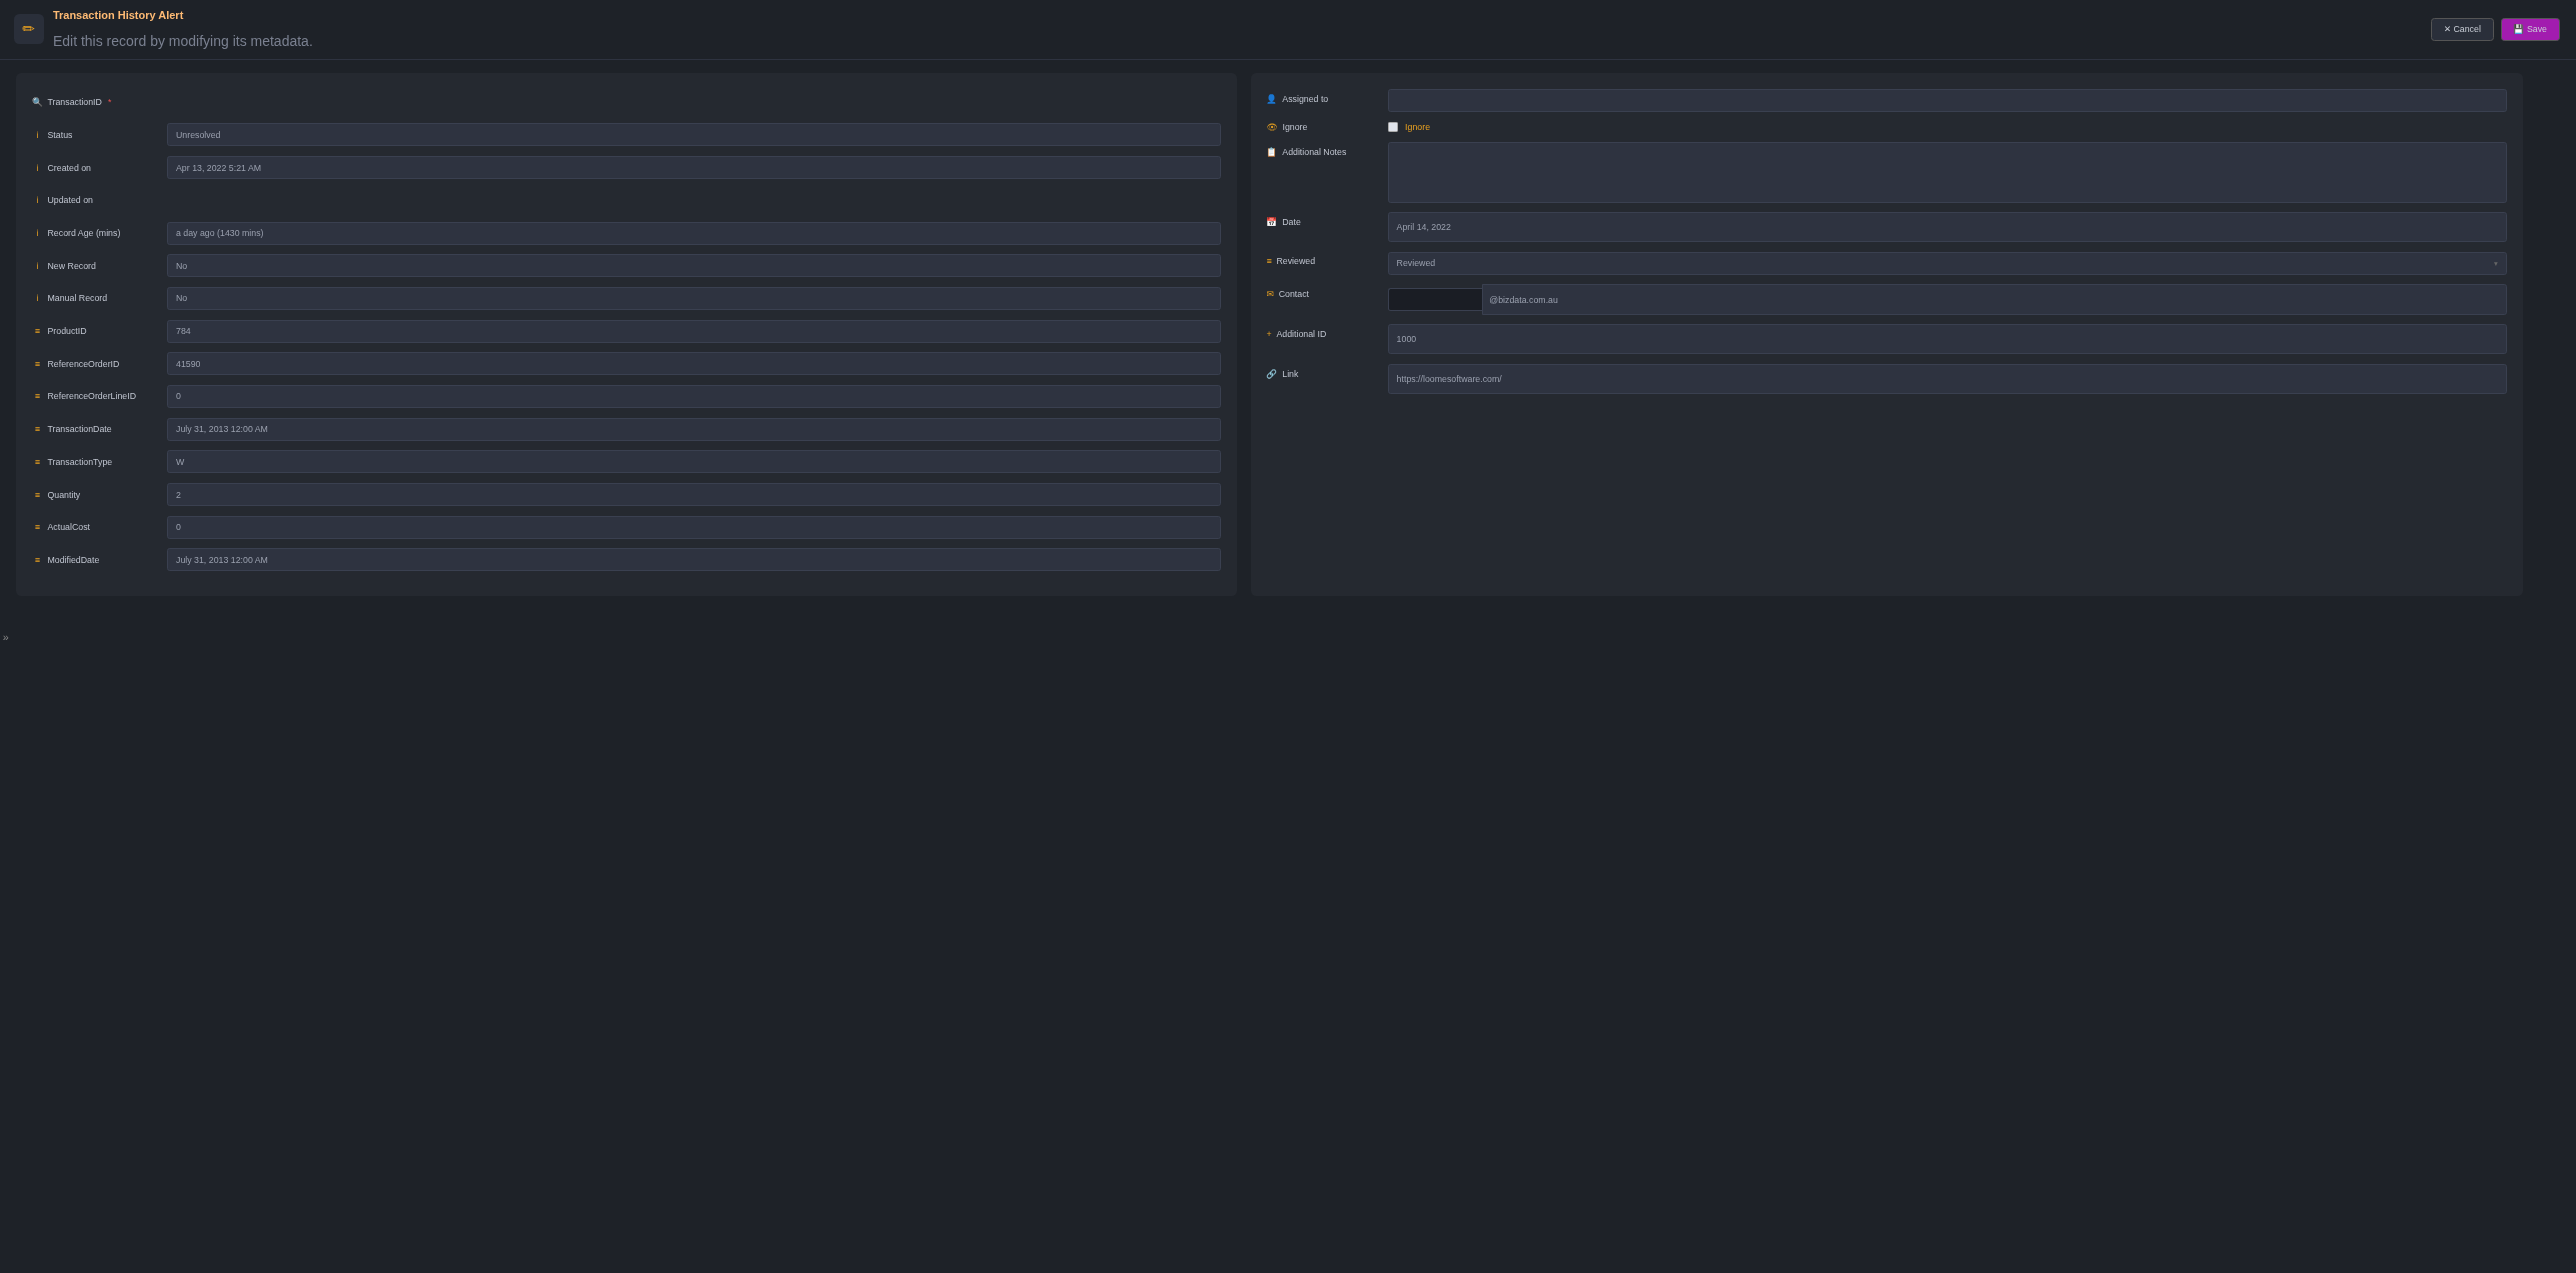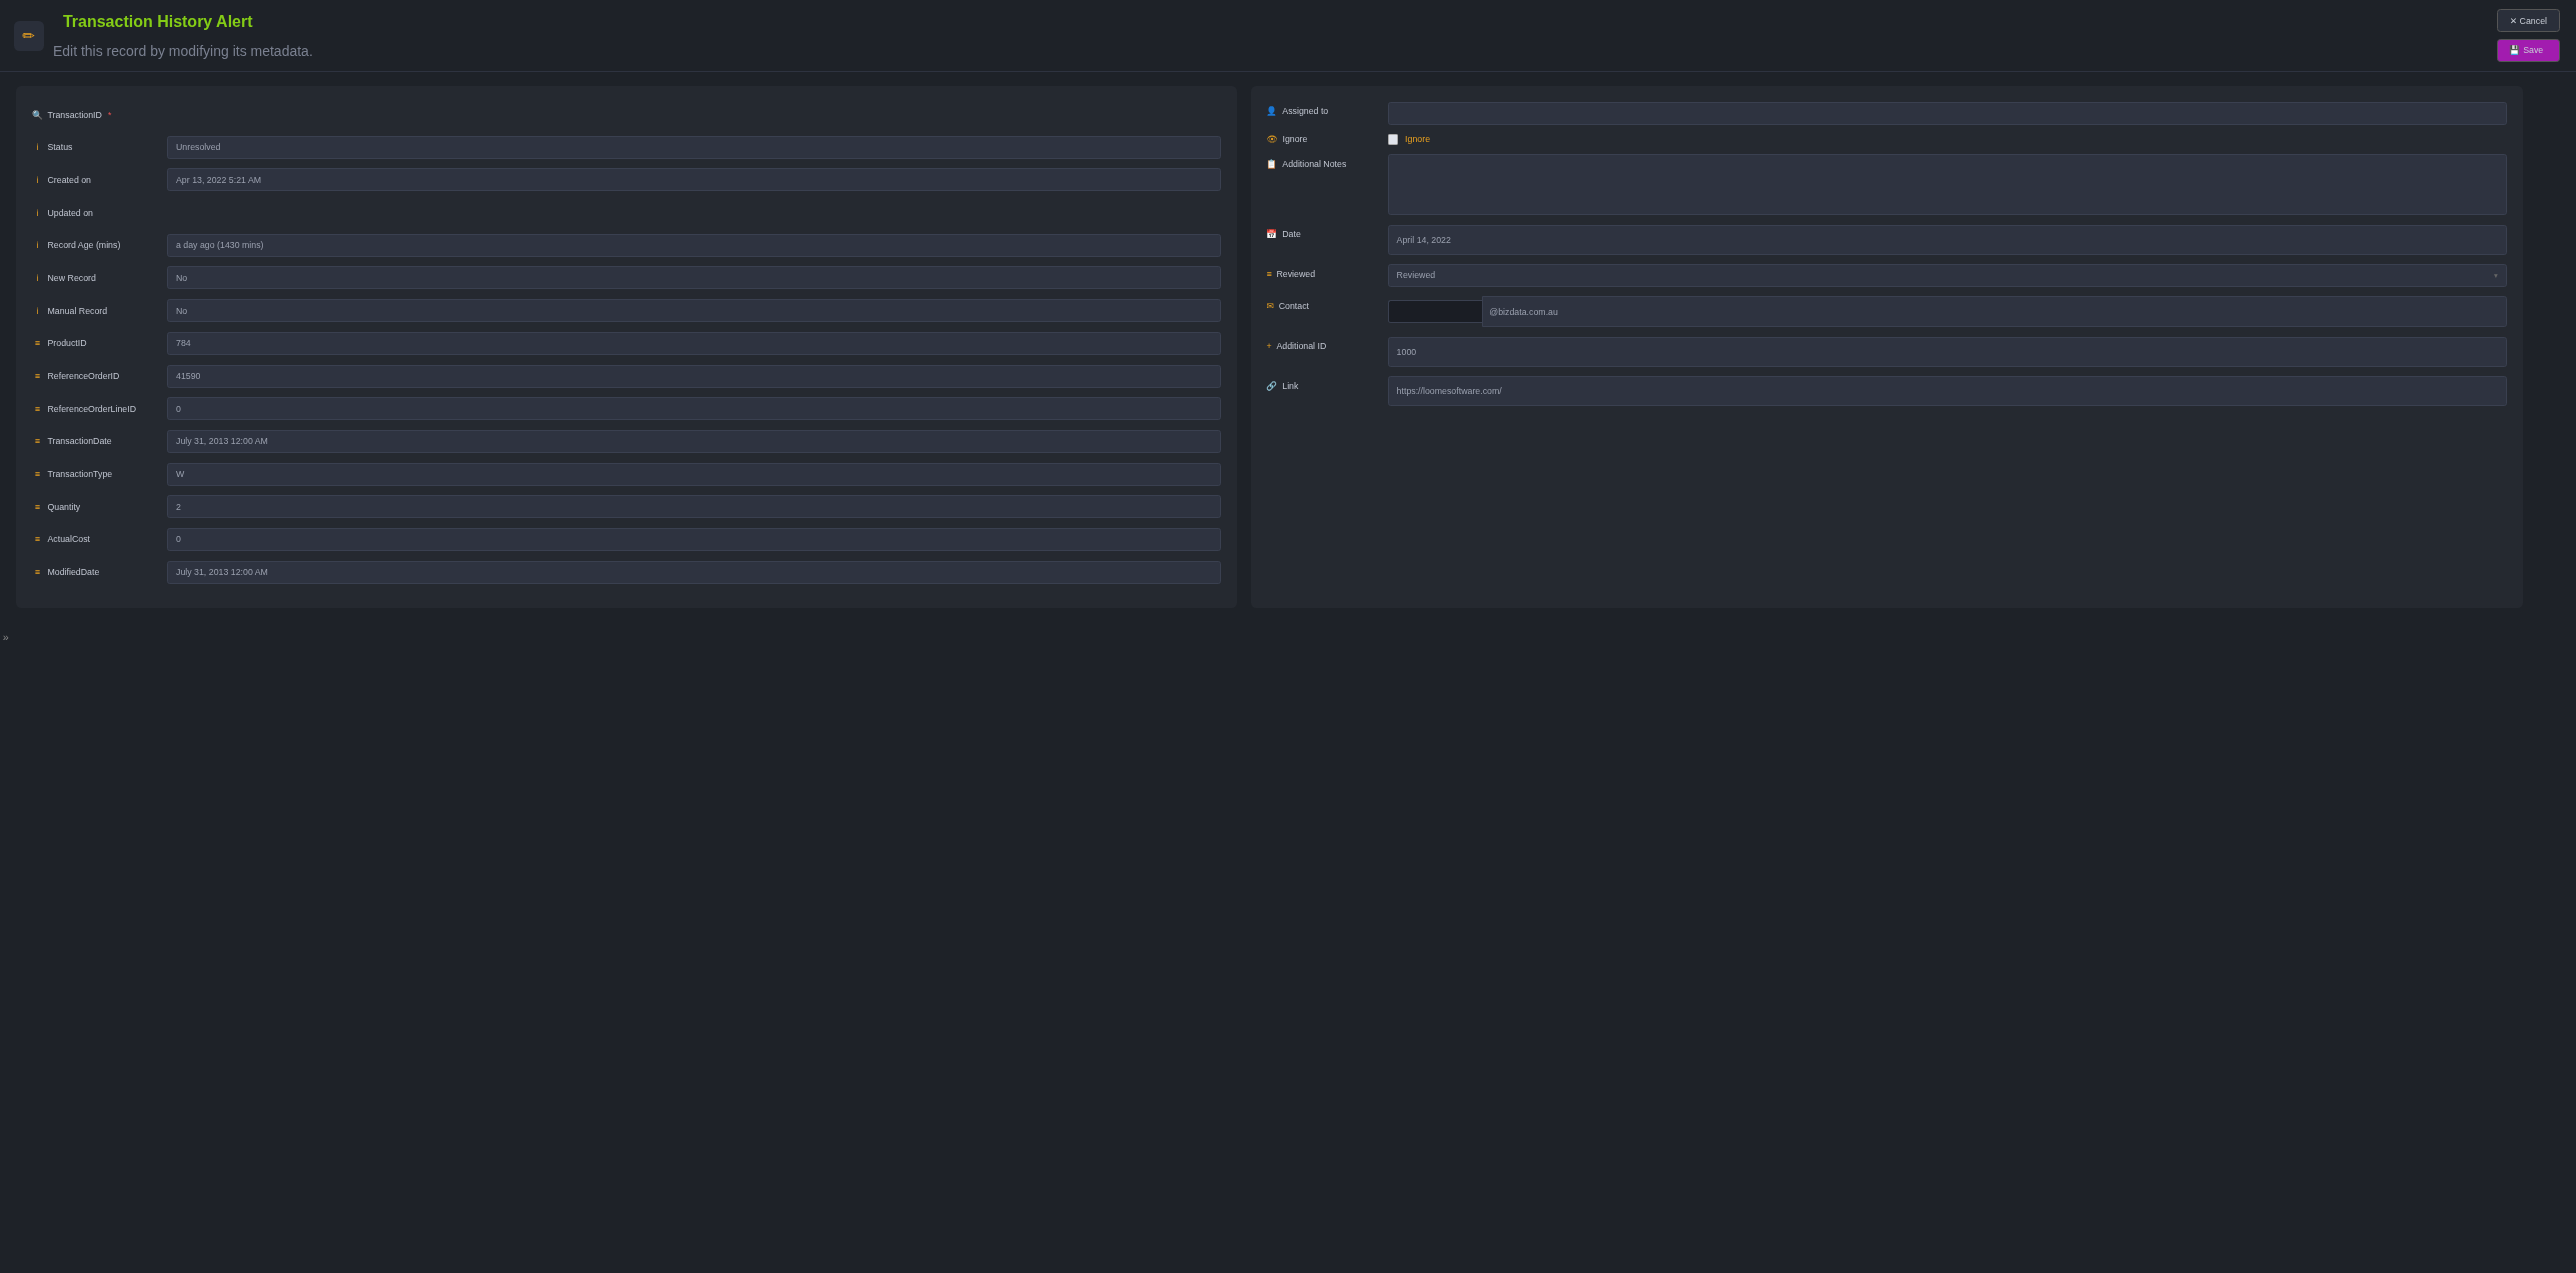--- a/index.html
+++ b/index.html
@@ -43,34 +43,32 @@
       height: 30px;
       background: #2a2f3a;
       border-radius: 5.4px;
       display: flex;
       align-items: center;
       justify-content: center;
       color: #e8a020;
       font-size: 15px;
     }
     .header-title-block h1 {
-      font-size: 16px;
+      font-size: 11px;
       font-weight: 600;
-      color: #84cc16;
-      margin-left: 10px;
+      color: #fdba74;
     }
     .header-title-block p {
       font-size: 14px;
       color: #7a8090;
       margin-top: 12px;
     }
     .header-actions {
       display: flex;
       gap: 6.7px;
-      flex-direction: column;
     }
     .btn {
       padding: 5.4px 12px;
       border-radius: 3.4px;
       border: 0.7px solid #444;
       cursor: pointer;
       font-size: 8.8px;
       display: flex;
       align-items: center;
       gap: 4px;

